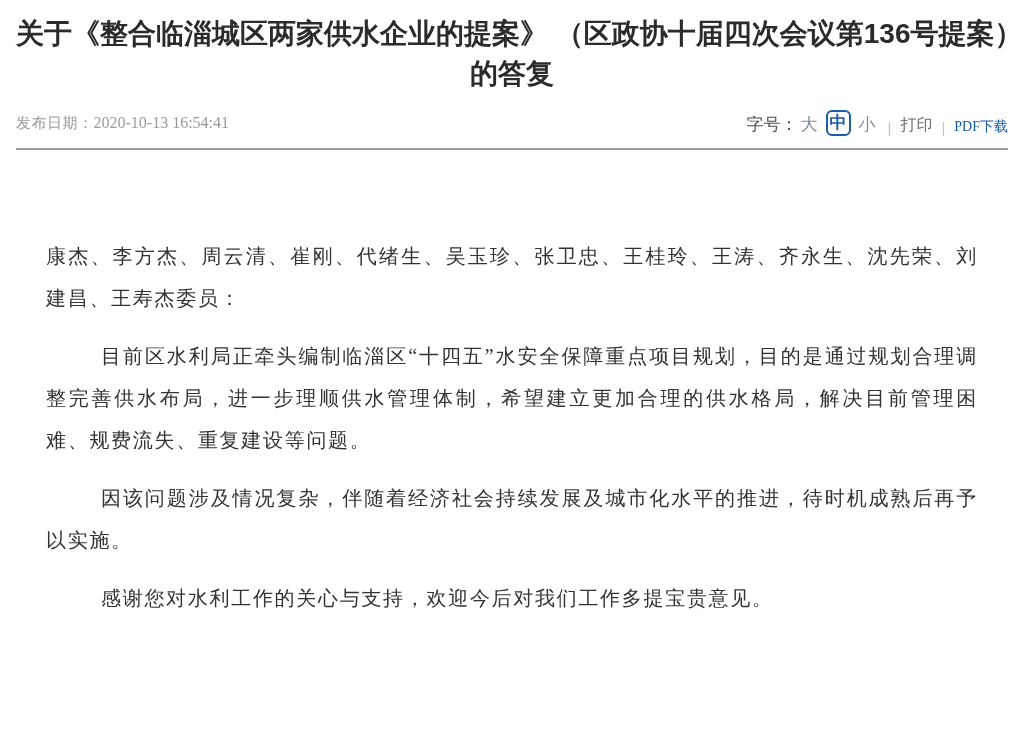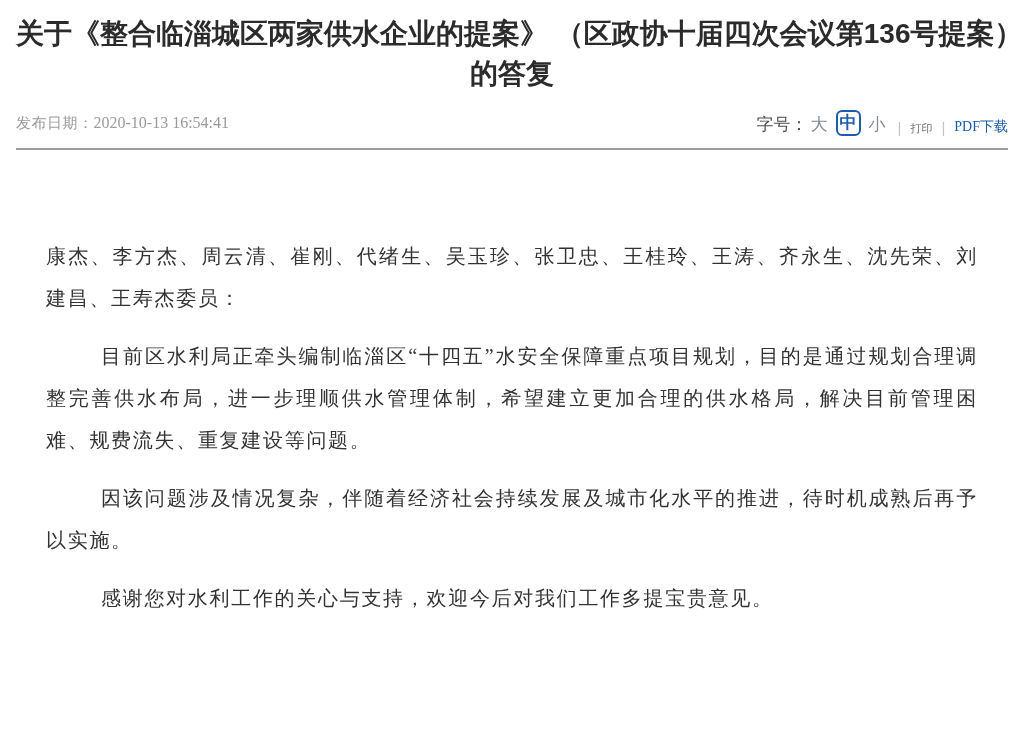--- a/index.html
+++ b/index.html
@@ -55,21 +55,21 @@
   }
   .fs-opt.active {
     color: #1a5dab;
     border: 2px solid #1a5dab;
     border-radius: 6px;
     padding: 0 2px;
     margin: 0 5px;
     font-weight: 700;
   }
   .sep { color: #c4c4c4; margin: 0 9px; font-size: 15px; }
-  .print-btn { color: #6e6e6e; cursor: pointer; font-size: 11px; }
+  .print-btn { color: #6e6e6e; cursor: pointer; font-size: 16px; }
   .pdf-btn {
     color: #1a5dab;
     cursor: pointer;
     font-family: "Liberation Serif", "DejaVu Serif", serif;
     font-size: 14px;
   }
   .divider {
     margin-top: 12px;
     border: 0;
     border-top: 2px solid #9e9e9e;

